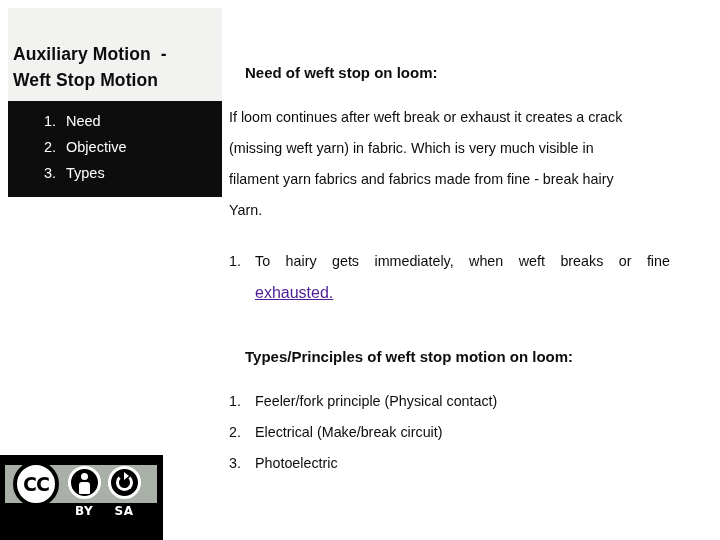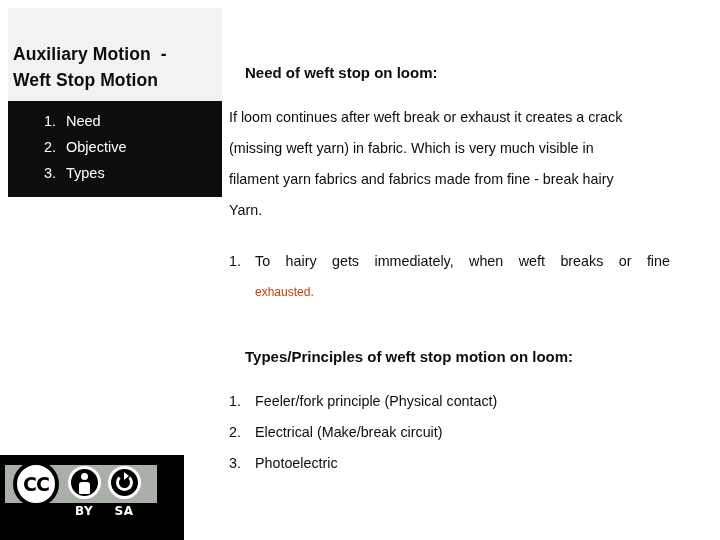--- a/index.html
+++ b/index.html
@@ -120,32 +120,33 @@
   
   .just-line {
     display: flex;
     justify-content: space-between;
     width: 415px;
   }
   .just-line span { white-space: pre; }
 
   .indent-cont {
     padding-left: 26px;
-    font-size: 12px;
-    color: #c2410c;
+    font-size: 16px;
+    color: #4c1d95;
     line-height: 31px;
+    text-decoration: underline;
   }
   .gap-md { height: 20px; }
 
   
   .cc-badge {
     position: absolute;
     left: 0px;
     top: 455px;
-    width: 184px;
+    width: 163px;
     height: 85px;
     background: #000000;
     overflow: hidden;
   }
   .cc-band {
     position: absolute;
     left: 5px;
     top: 10px;
     width: 152px;
     height: 38px;

